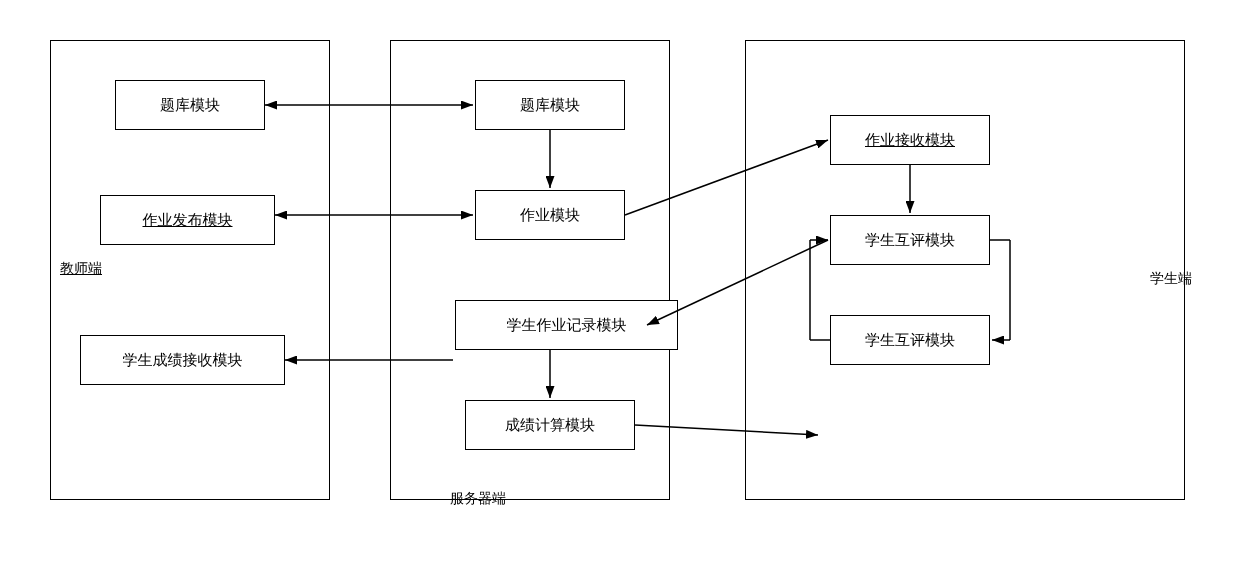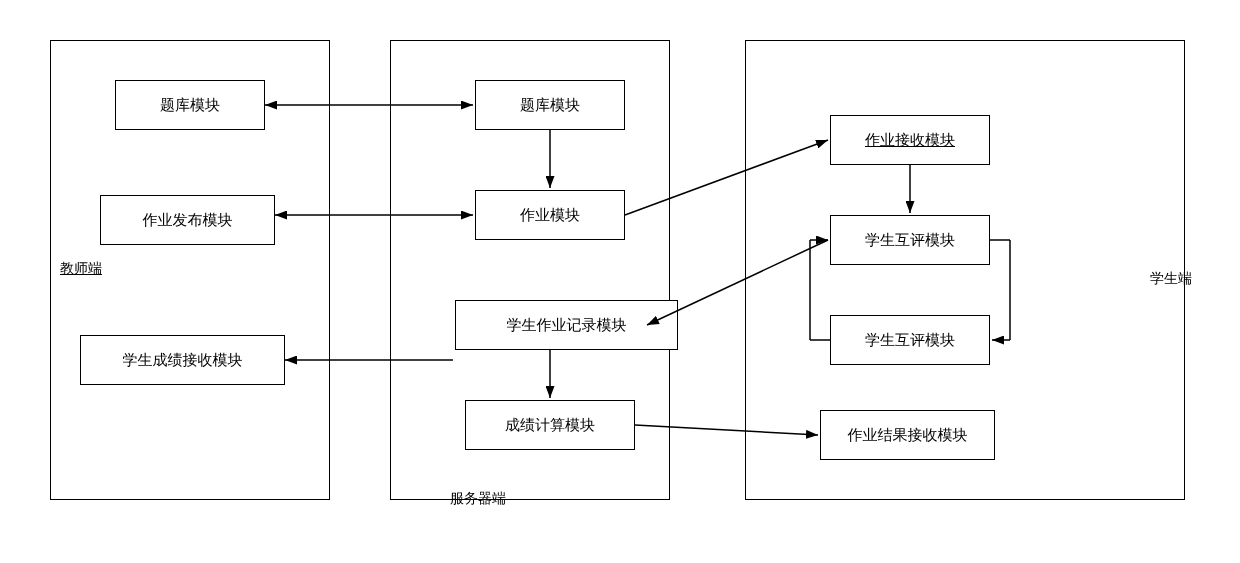--- a/index.html
+++ b/index.html
@@ -65,21 +65,21 @@
 
   <div class="section-box" style="left:745px; top:40px; width:440px; height:460px;"></div>
 
   <div class="section-label" style="left:60px; top:260px;text-decoration:underline;">教师端</div>
   <div class="section-label" style="left:450px; top:490px;">服务器端</div>
   <div class="section-label" style="left:1150px; top:270px;">学生端</div>
 
   <div class="module-box" style="left:115px; top:80px; width:150px; height:50px;">
     <span>题库模块</span>
   </div>
-  <div class="module-box" style="left:100px; top:195px; width:175px; height:50px;">
+  <div class="module-box" style="left:100px; top:195px; width:175px; height:50px;text-decoration:underline;">
     <span>作业发布模块</span>
   </div>
   <div class="module-box" style="left:80px; top:335px; width:205px; height:50px;">
     <span>学生成绩接收模块</span>
   </div>
 
   <div class="module-box" style="left:475px; top:80px; width:150px; height:50px;">
     <span>题库模块</span>
   </div>
   <div class="module-box" style="left:475px; top:190px; width:150px; height:50px;">
@@ -93,23 +93,20 @@
   </div>
 
   <div class="module-box" style="left:830px; top:115px; width:160px; height:50px;text-decoration:underline;">
     <span>作业接收模块</span>
   </div>
   <div class="module-box" style="left:830px; top:215px; width:160px; height:50px;">
     <span>学生互评模块</span>
   </div>
   <div class="module-box" style="left:830px; top:315px; width:160px; height:50px;">
     <span>学生互评模块</span>
-  </div>
-  <div class="module-box" style="left:820px; top:410px; width:175px; height:50px;">
-    <span>作业结果接收模块</span>
   </div>
 
   <svg class="arrows-svg">
     <defs>
       <marker id="arrowhead" markerWidth="8" markerHeight="6" refX="8" refY="3" orient="auto">
         <polygon points="0 0, 8 3, 0 6" fill="#000"></polygon>
       </marker>
       <marker id="arrowhead-rev" markerWidth="8" markerHeight="6" refX="0" refY="3" orient="auto">
         <polygon points="8 0, 0 3, 8 6" fill="#000"></polygon>
       </marker>

